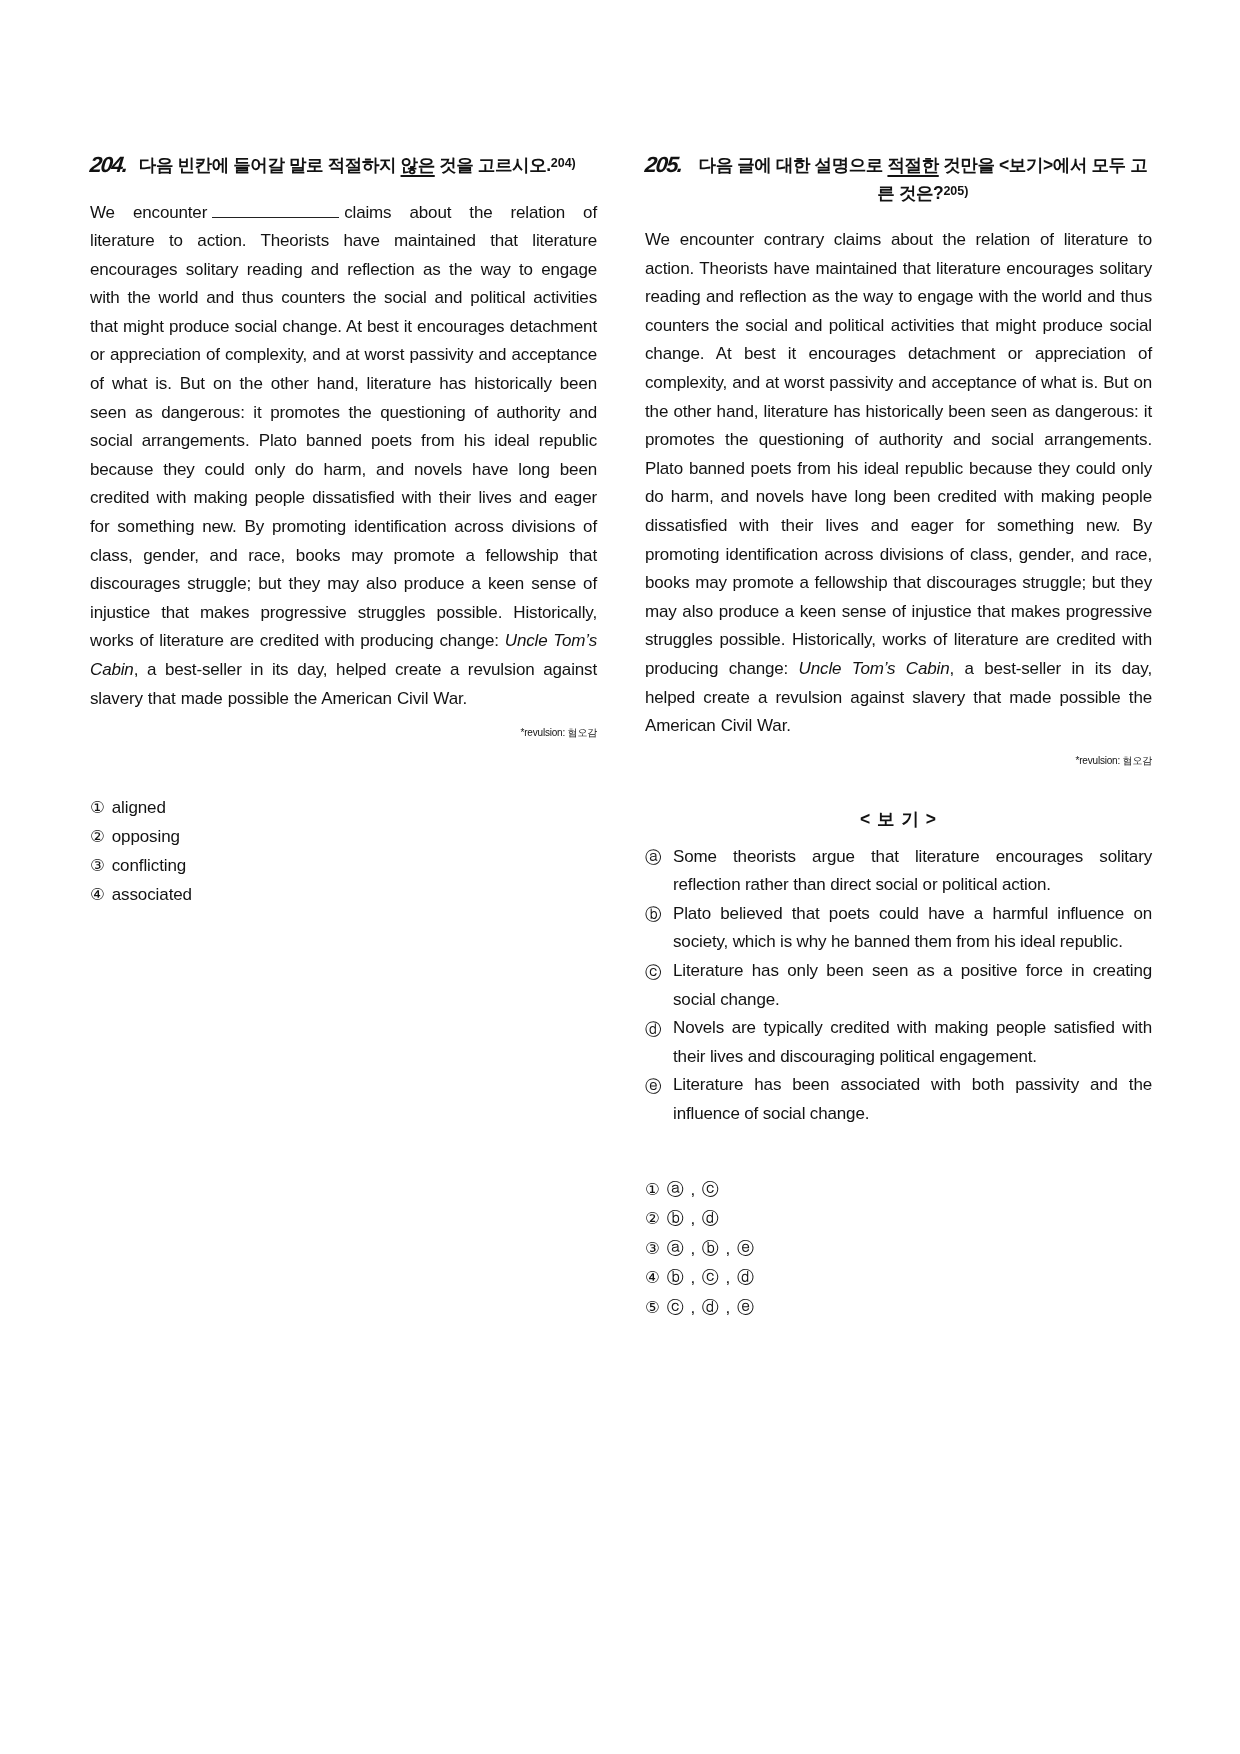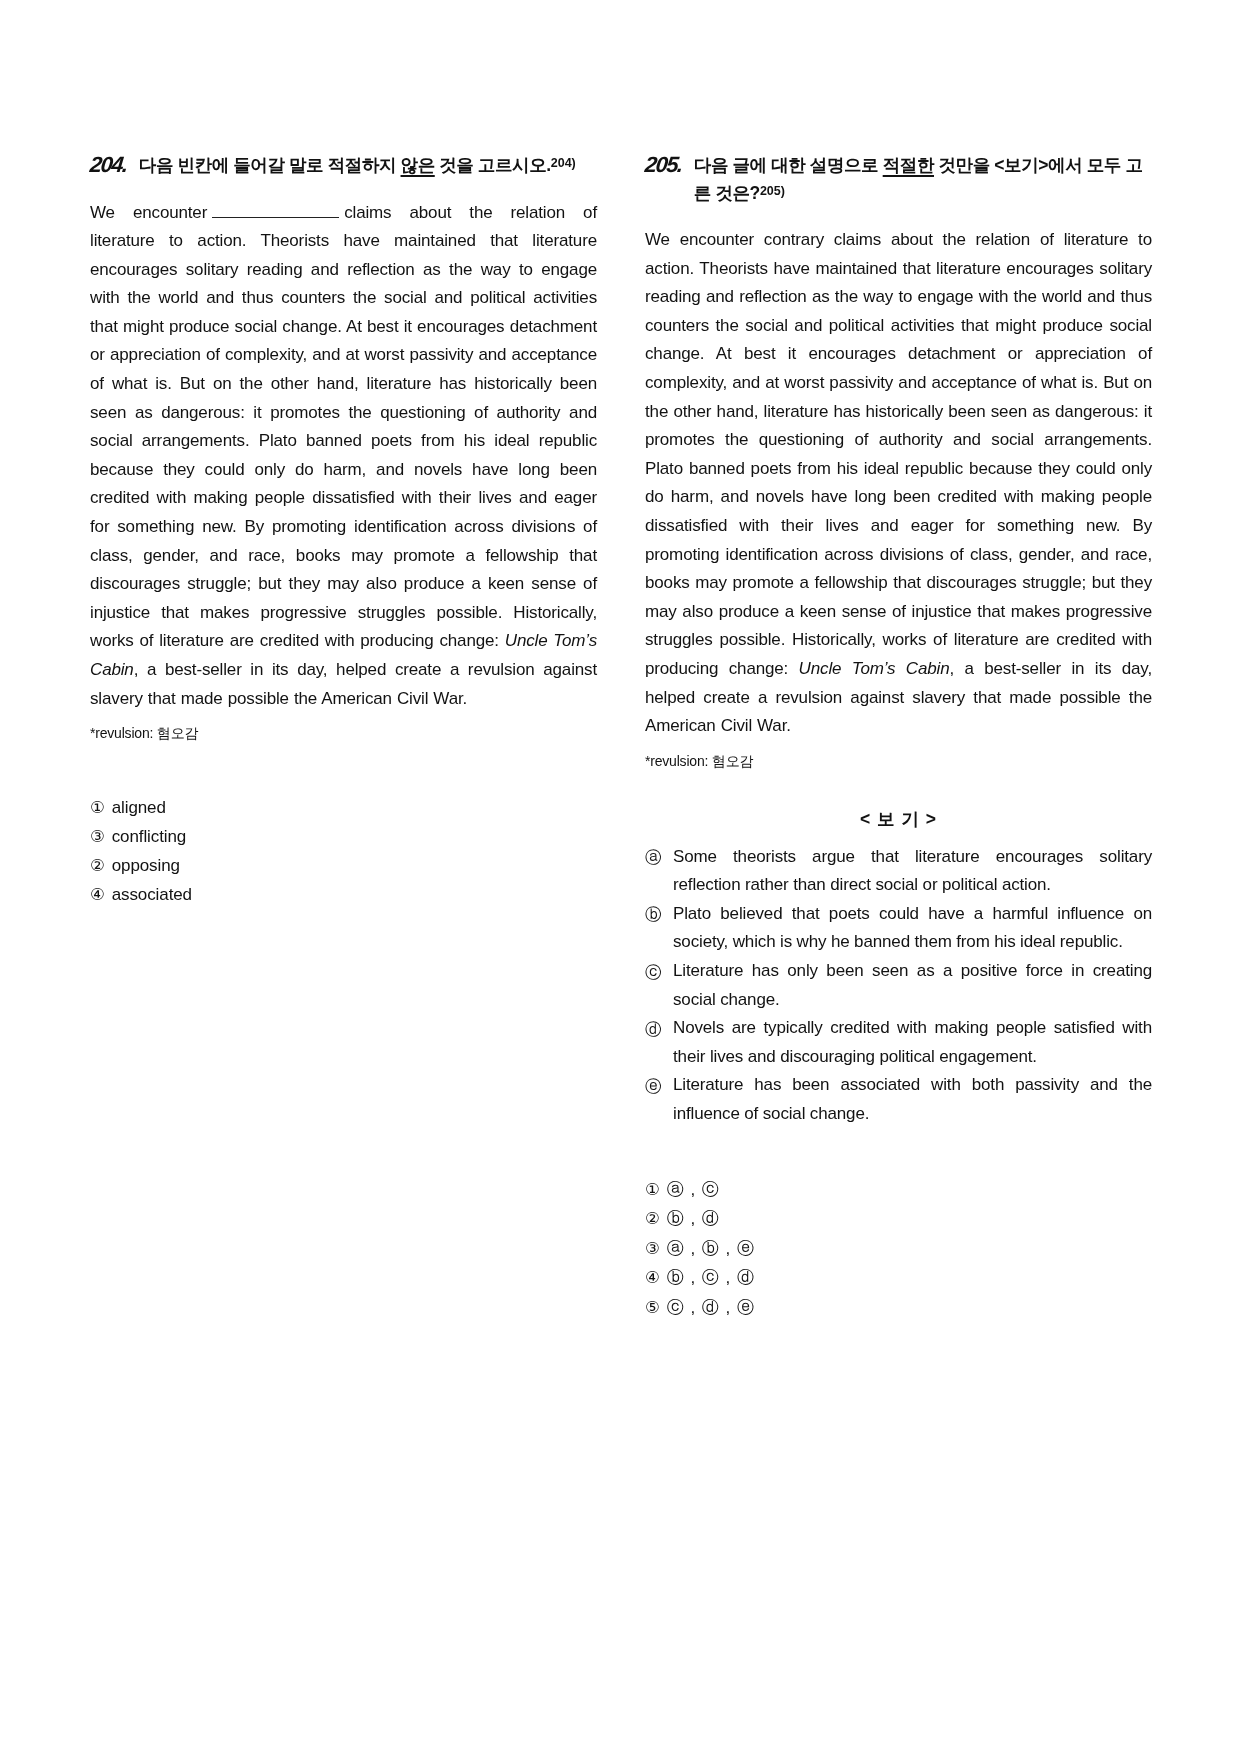--- a/index.html
+++ b/index.html
@@ -23,38 +23,39 @@
     font-weight:bold; font-style:italic;
     font-size:22px; line-height:26px;
     letter-spacing:-1.5px;
     transform:skewX(-6deg);
     margin-right:12px;
     white-space:nowrap;
   }
   .q-prompt {
     font-weight:bold; font-size:17.5px; line-height:27.5px;
     letter-spacing:-0.4px;
+    text-align:center;
   }
   .q-underline { text-decoration:underline; text-underline-offset:4px; text-decoration-thickness:1.5px; }
   .q-sup { font-size:12.5px; font-weight:bold; position:relative; top:-4px; letter-spacing:0; }
 
   .passage {
     font-size:17px; line-height:28.6px;
     text-align:justify; letter-spacing:-0.15px;
     word-spacing:0.5px;
   }
   .blank {
     display:inline-block; width:127px; height:15px;
     border-bottom:1.7px solid #222;
     margin:0 5px;
     vertical-align:baseline;
   }
   .em-italic { font-style:italic; }
 
-  .footnote { font-size:14px; line-height:18px; margin-top:11px; letter-spacing:-0.2px; }
+  .footnote { text-align:right; font-size:10px; line-height:18px; margin-top:11px; letter-spacing:-0.2px; }
 
   .options { margin-top:51px; font-size:17px; }
   .option { line-height:29px; letter-spacing:-0.1px; }
   .option .marker { font-size:16.5px; margin-right:7px; }
 
   .bogi-title {
     margin-top:37px; margin-bottom:12px;
     text-align:center; font-weight:bold; font-size:17.5px;
     letter-spacing:1px;
   }
@@ -80,22 +81,22 @@
         <span class="q-number">204.</span>
         <span class="q-prompt"><span>다음 빈칸에 들어갈 말로 적절하지 </span><span class="q-underline">않은</span><span> 것을 고르시오.</span><span class="q-sup">204)</span></span>
       </div>
 
       <div class="passage"><span>We encounter</span><span class="blank"></span><span>claims about the relation of literature to action. Theorists have maintained that literature encourages solitary reading and reflection as the way to engage with the world and thus counters the social and political activities that might produce social change. At best it encourages detachment or appreciation of complexity, and at worst passivity and acceptance of what is. But on the other hand, literature has historically been seen as dangerous: it promotes the questioning of authority and social arrangements. Plato banned poets from his ideal republic because they could only do harm, and novels have long been credited with making people dissatisfied with their lives and eager for something new. By promoting identification across divisions of class, gender, and race, books may promote a fellowship that discourages struggle; but they may also produce a keen sense of injustice that makes progressive struggles possible. Historically, works of literature are credited with producing change: </span><span class="em-italic">Uncle Tom’s Cabin</span><span>, a best-seller in its day, helped create a revulsion against slavery that made possible the American Civil War.</span></div>
 
       <div class="footnote">*revulsion: 혐오감</div>
 
       <div class="options">
         <div class="option"><span class="marker">①</span><span>aligned</span></div>
+        <div class="option"><span class="marker">②</span><span>opposing</span></div>
         <div class="option"><span class="marker">③</span><span>conflicting</span></div>
-        <div class="option"><span class="marker">②</span><span>opposing</span></div>
         <div class="option"><span class="marker">④</span><span>associated</span></div>
       </div>
     </div>
 
     <div class="col">
       <div class="q-header">
         <span class="q-number">205.</span>
         <span class="q-prompt"><span>다음 글에 대한 설명으로 </span><span class="q-underline">적절한</span><span> 것만을 &lt;보기&gt;에서 모두 고른 것은?</span><span class="q-sup">205)</span></span>
       </div>
 

